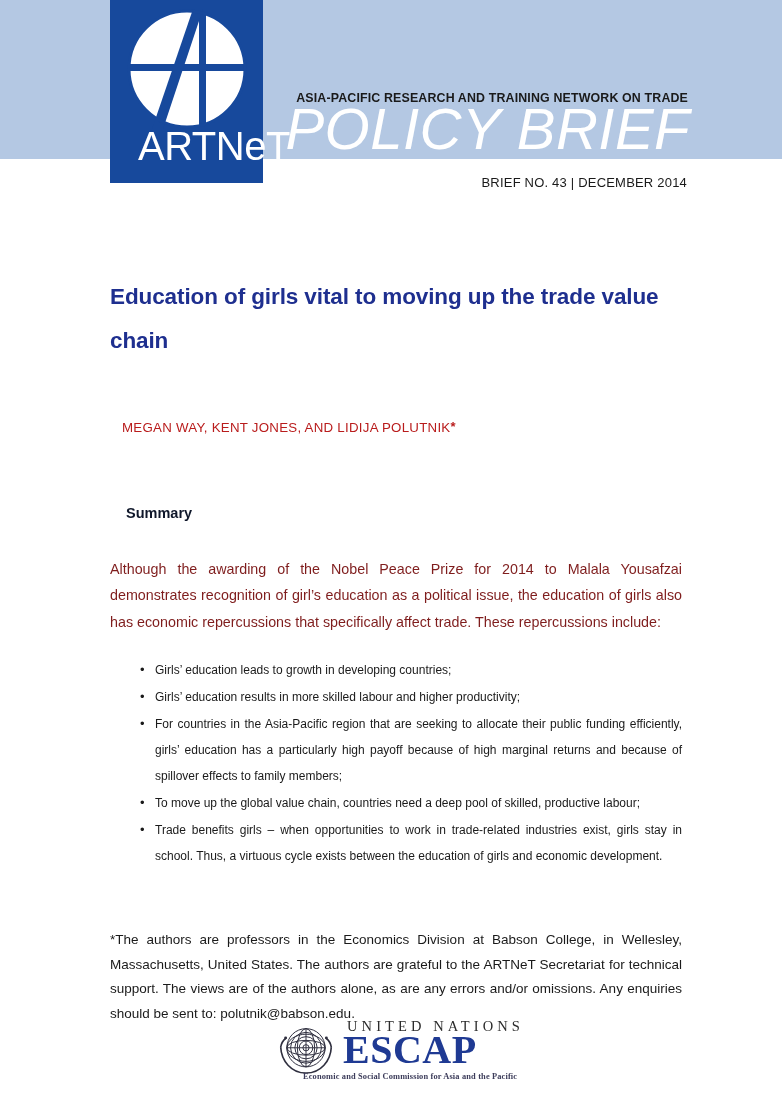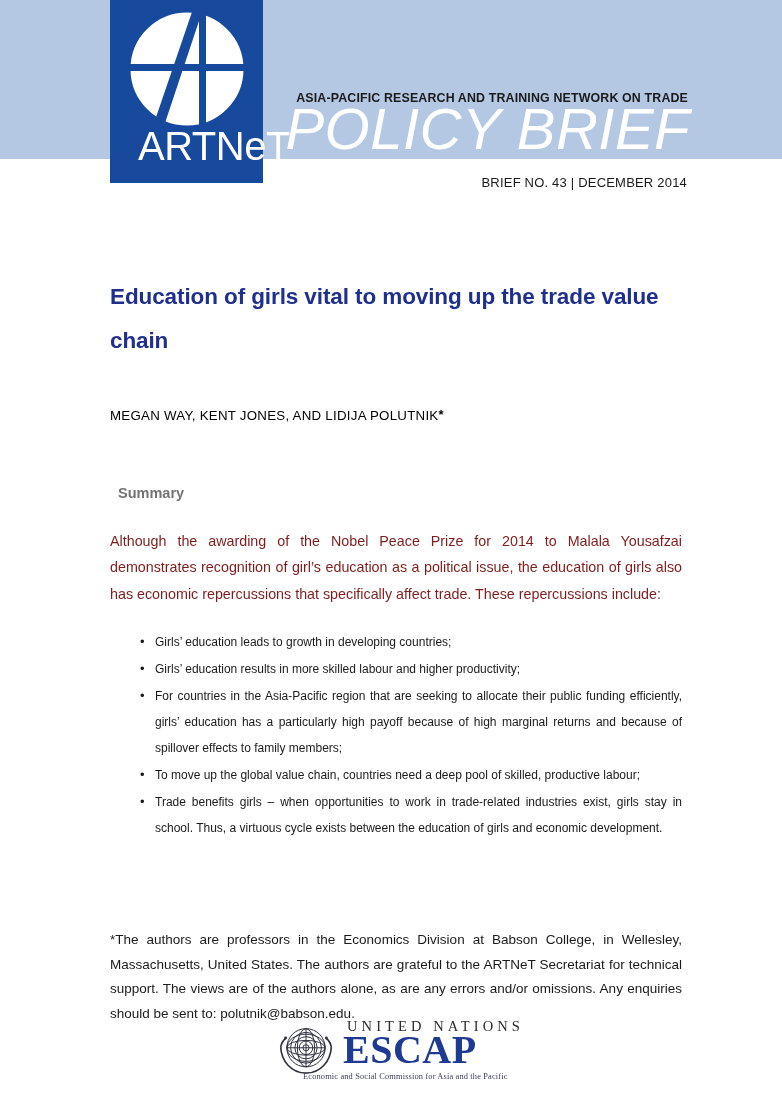--- a/index.html
+++ b/index.html
@@ -124,39 +124,39 @@
     font-weight: 700;
     line-height: 1.95;
     text-align: justify;
     text-align-last: left;
     margin: 0;
     letter-spacing: -0.1px;
   }
   .doc-title .ln2 { display: block; }
 
   .authors {
-    margin: 0;
+    margin: 12px;
     padding-top: 44px;
     font-size: 13.3px;
     letter-spacing: 0.25px;
-    color: #000000;
+    color: #b91c1c;
     font-weight: 400;
   }
   .authors .star {
     font-weight: 700;
     font-size: 13px;
     vertical-align: 1px;
   }
 
   .section-head {
-    margin: 8px;
+    margin: 16px;
     padding-top: 54px;
     font-size: 14.5px;
     font-weight: 700;
-    color: #737373;
+    color: #0f172a;
   }
 
   .lede {
     margin: 0;
     padding-top: 19px;
     font-size: 14.3px;
     line-height: 26.5px;
     color: #7f1d1d;
     text-align: justify;
     text-align-last: left;
@@ -243,21 +243,21 @@
     color: #1f3a93;
     line-height: 1;
     white-space: nowrap;
   }
   .escap-tag {
     position: absolute;
     left: 28px;
     top: 56px;
     font-family: "Liberation Serif", serif;
     font-size: 8.4px;
-    font-weight: 400;
+    font-weight: 700;
     letter-spacing: 0.15px;
     color: #3c3c5a;
     white-space: nowrap;
   }
 </style>
 </head>
 <body>
 
 <div class="page">
 

